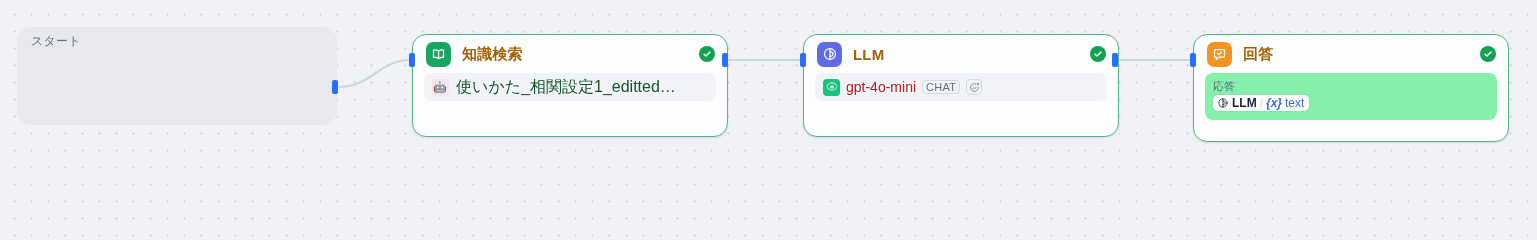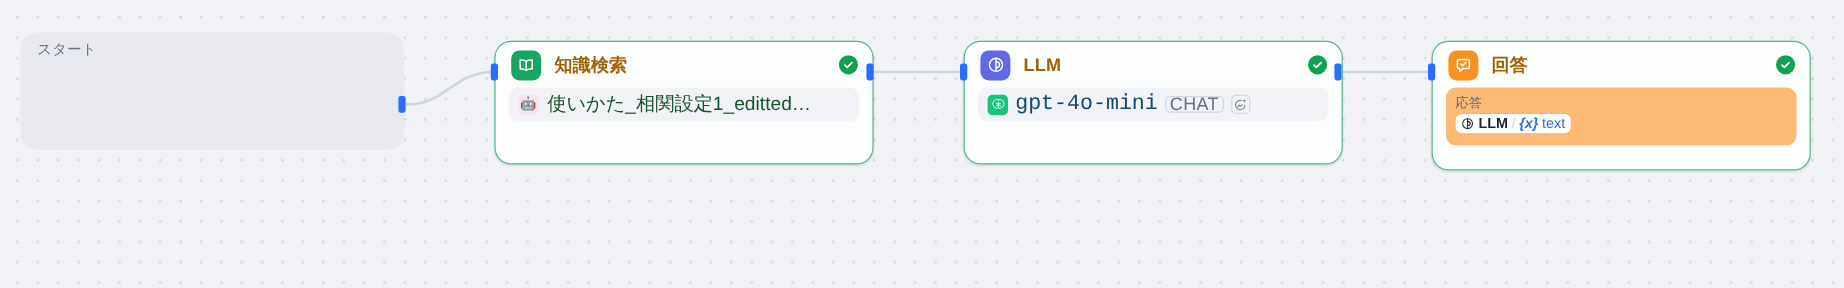--- a/index.html
+++ b/index.html
@@ -150,48 +150,47 @@
 
   .model-logo {
     width: 17px; height: 17px;
     border-radius: 4px;
     background: #19c37d;
     display: flex; align-items: center; justify-content: center;
     flex: 0 0 auto;
   }
 
   .model-name {
-    font-size: 18px;
-    color: #0c4a6e;
-    white-space: nowrap;
-    font-family: Liberation Mono, monospace;
+    font-size: 14px;
+    color: #b91c1c;
+    white-space: nowrap;
   }
 
   .chat-badge {
-    font-size: 15px;
+    font-size: 11px;
     color: #68707f;
     border: 1px solid #d4d8e0;
     border-radius: 4px;
     padding: 1px 3px 0 3px;
     line-height: 11px;
     letter-spacing: .3px;
     flex: 0 0 auto;
   }
 
   .tune-icon {
     width: 16px; height: 16px;
     border: 1px solid #d4d8e0;
     border-radius: 4px;
     display: flex; align-items: center; justify-content: center;
     flex: 0 0 auto;
   }
 
   
   .out-block {
-    background: #fdba74;
+    background: #86efac;
     border-radius: 8px;
     padding: 6px 8px 7px 8px;
   }
   .out-label {
     font-size: 11px;
     color: #5d6679;
     line-height: 14px;
     margin-bottom: 2px;
   }
   .var-chip {

